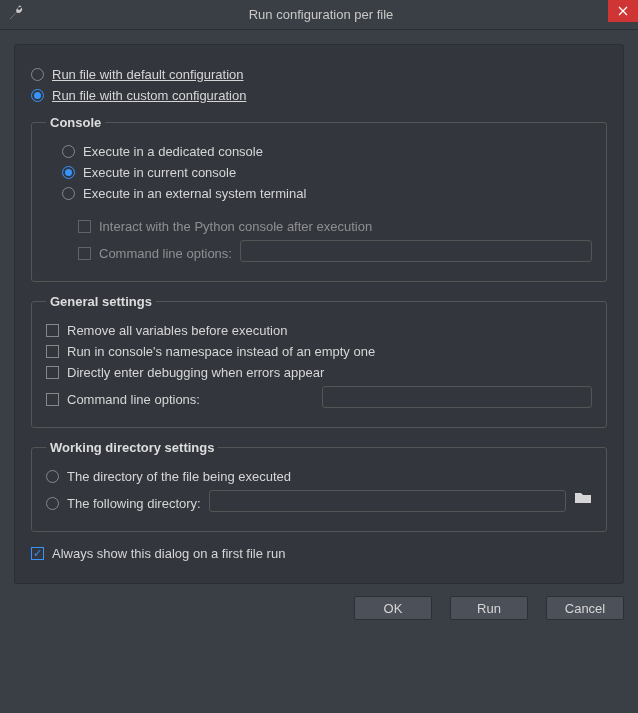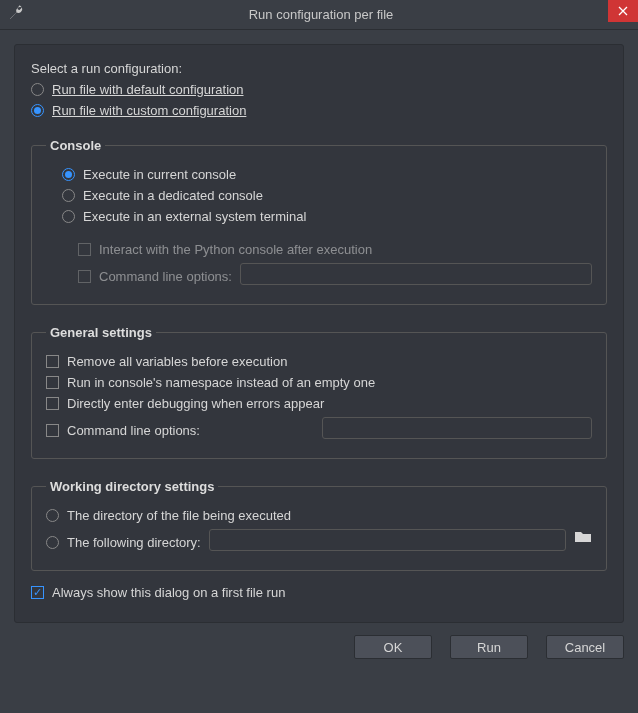--- a/index.html
+++ b/index.html
@@ -116,21 +116,21 @@
 .check.checked .box::after {
   content: "✓";
   font-size: 11px;
   color: #3794ff;
   line-height: 1;
 }
 .check.disabled, .radio.disabled { opacity: 0.55; cursor: default; }
 fieldset {
   border: 1px solid #555;
   border-radius: 3px;
-  margin-top: 20px;
+  margin-top: 12px;
   padding: 8px 14px 14px 14px;
 }
 legend {
   padding: 0 4px;
   font-weight: bold;
   color: #ddd;
 }
 .indent { margin-left: 16px; }
 .row {
   display: flex;
@@ -180,43 +180,42 @@
   <div class="close-btn">
     <svg width="10" height="10" viewBox="0 0 10 10">
         <path stroke="#fff" stroke-width="1.3" d="M1 1l8 8M9 1l-8 8"></path>
       </svg>
   </div>
 </div>
 
 <div class="body">
   <div class="panel">
 
-    <div class="label-top">Select a run configuration:</div>
 
     <div class="radiogroup">
       <div class="radio">
         <span class="circle"></span>
         <span>Run file with default configuration</span>
       </div>
       <div class="radio selected">
         <span class="circle"></span>
         <span>Run file with custom configuration</span>
       </div>
     </div>
 
     <fieldset>
       <legend>Console</legend>
       <div class="indent">
+        <div class="radio">
+          <span class="circle"></span>
+          <span>Execute in a dedicated console</span>
+        </div>
         <div class="radio selected">
           <span class="circle"></span>
           <span>Execute in current console</span>
-        </div>
-        <div class="radio">
-          <span class="circle"></span>
-          <span>Execute in a dedicated console</span>
         </div>
         <div class="radio">
           <span class="circle"></span>
           <span>Execute in an external system terminal</span>
         </div>
 
         <div class="indent space-top">
           <div class="check disabled">
             <span class="box"></span>
             <span>Interact with the Python console after execution</span>

